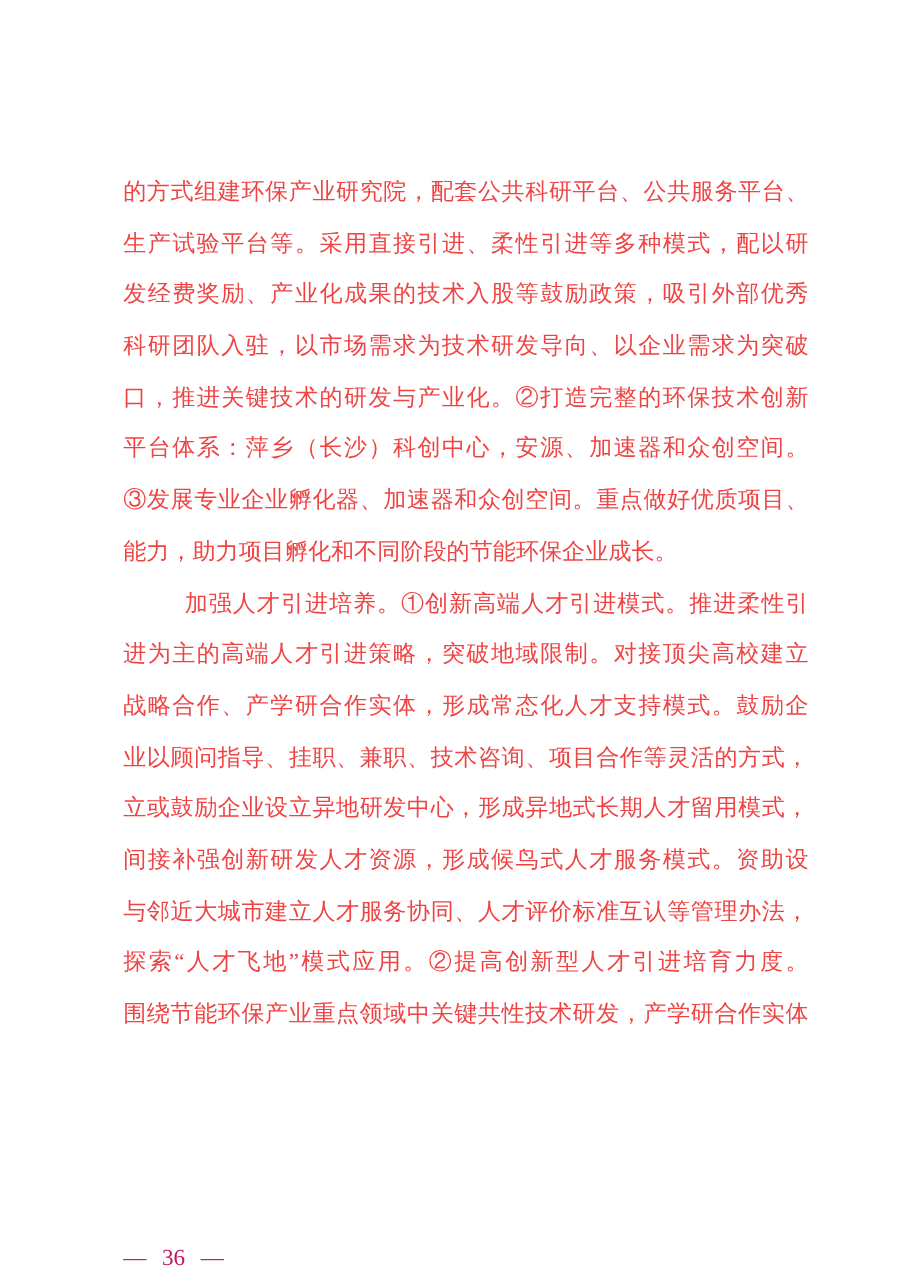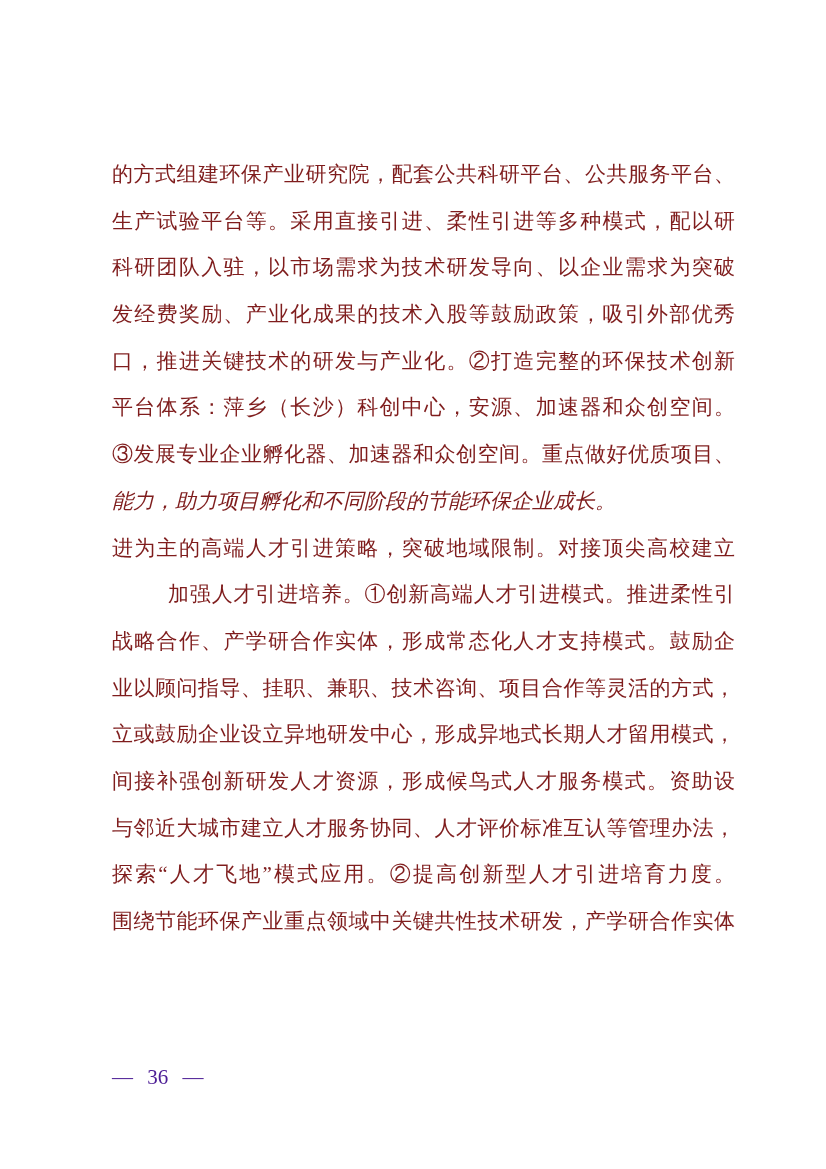--- a/index.html
+++ b/index.html
@@ -20,64 +20,63 @@
     width: 826px;
     height: 1169px;
     background: #ffffff;
     overflow: hidden;
   }
   .text-block {
     position: absolute;
     left: 112px;
     top: 151px;
     width: 623px;
-    color: #7f1d1d;
+    color: #ef4444;
   }
   .line {
     font-size: 21px;
     height: 46.7px;
     line-height: 46.7px;
     text-align: justify;
     text-align-last: justify;
     letter-spacing: 0;
     white-space: normal;
   }
   .line.short {
     text-align-last: left;
-    font-style: italic;
   }
   .line.indent {
     padding-left: 56px;
   }
   .footer {
     position: absolute;
     left: 112px;
-    top: 1062px;
+    top: 1128px;
     font-size: 21px;
     line-height: 30px;
-    color: #4c1d95;
+    color: #be185d;
     word-spacing: 9px;
   }
 </style>
 </head>
 <body>
 
 <div class="page">
 
   <div class="text-block">
     <div class="line">的方式组建环保产业研究院，配套公共科研平台、公共服务平台、</div>
     <div class="line">生产试验平台等。采用直接引进、柔性引进等多种模式，配以研</div>
+    <div class="line">发经费奖励、产业化成果的技术入股等鼓励政策，吸引外部优秀</div>
     <div class="line">科研团队入驻，以市场需求为技术研发导向、以企业需求为突破</div>
-    <div class="line">发经费奖励、产业化成果的技术入股等鼓励政策，吸引外部优秀</div>
     <div class="line">口，推进关键技术的研发与产业化。②打造完整的环保技术创新</div>
     <div class="line">平台体系：萍乡（长沙）科创中心，安源、加速器和众创空间。</div>
     <div class="line">③发展专业企业孵化器、加速器和众创空间。重点做好优质项目、</div>
     <div class="line short">能力，助力项目孵化和不同阶段的节能环保企业成长。</div>
+    <div class="line indent">加强人才引进培养。①创新高端人才引进模式。推进柔性引</div>
     <div class="line">进为主的高端人才引进策略，突破地域限制。对接顶尖高校建立</div>
-    <div class="line indent">加强人才引进培养。①创新高端人才引进模式。推进柔性引</div>
     <div class="line">战略合作、产学研合作实体，形成常态化人才支持模式。鼓励企</div>
     <div class="line">业以顾问指导、挂职、兼职、技术咨询、项目合作等灵活的方式，</div>
     <div class="line">立或鼓励企业设立异地研发中心，形成异地式长期人才留用模式，</div>
     <div class="line">间接补强创新研发人才资源，形成候鸟式人才服务模式。资助设</div>
     <div class="line">与邻近大城市建立人才服务协同、人才评价标准互认等管理办法，</div>
     <div class="line">探索“人才飞地”模式应用。②提高创新型人才引进培育力度。</div>
     <div class="line">围绕节能环保产业重点领域中关键共性技术研发，产学研合作实体</div>
   </div>
 
   <div class="footer">

